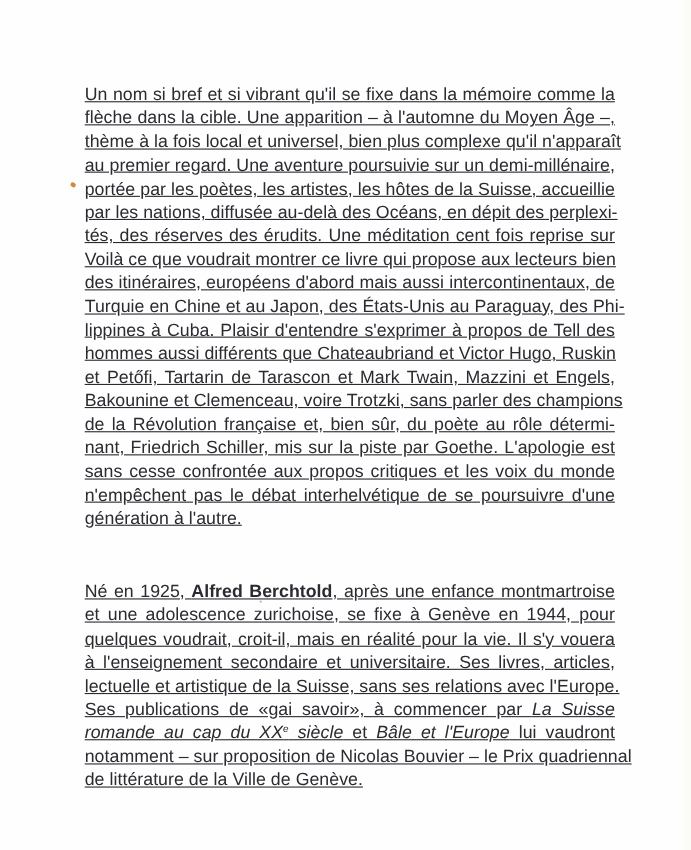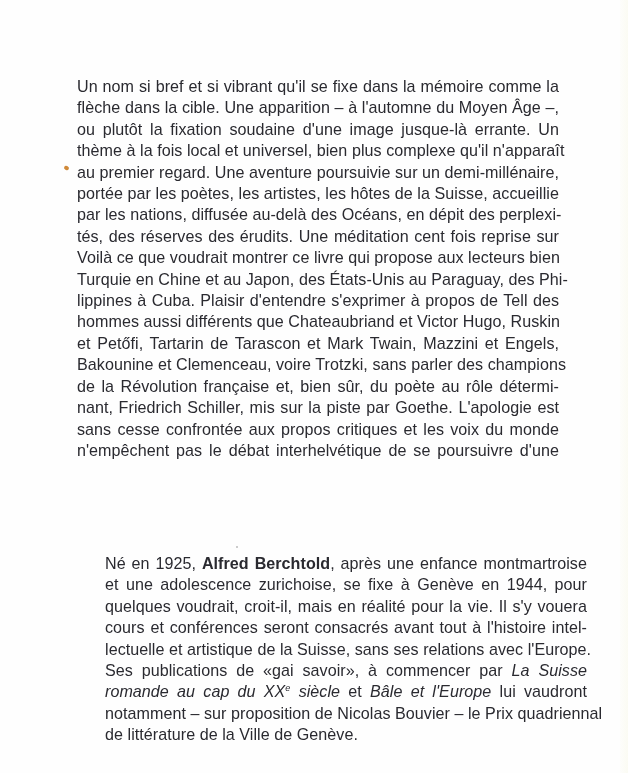--- a/index.html
+++ b/index.html
@@ -13,24 +13,24 @@
   .edge {
     position: absolute; top: 0; right: 0; width: 8px; height: 773px;
     background: linear-gradient(to right, #fdfdfb, #fbfbf3);
   }
   .block {
     position: absolute; left: 77px; width: 482px;
     font-size: 16.1px; line-height: 21.4px;
     text-align: justify;
     letter-spacing: 0.05px;
   }
-  .line { display: block; text-align: justify; text-align-last: justify; white-space: nowrap; }
+  .line { display: block; text-align: justify; text-align-last: justify; white-space: nowrap; text-decoration: underline; }
   .line.last { text-align-last: left; }
   #blurb { top: 76px; }
-  #bio { top: 553px; margin-left: 28px; }
+  #bio { top: 528px; }
   .bold { font-weight: bold; }
   .it { font-style: italic; }
   sup { font-size: 9px; vertical-align: 6px; line-height: 0; }
   .speck {
     position: absolute; left: 64px; top: 166px; width: 5px; height: 4px;
     background: #d08a3a; border-radius: 2px; transform: rotate(30deg);
   }
   .dot { position: absolute; width: 2px; height: 2px; background: #bbb; border-radius: 1px; }
   #isbn {
     position: absolute; left: 454px; top: 804px;
@@ -40,43 +40,44 @@
 </head>
 <body>
 
 <div class="edge"></div>
 <div class="speck"></div>
 <div class="dot" style="left:236px;top:546px;"></div>
 
 <div class="block" id="blurb">
     <span class="line">Un nom si bref et si vibrant qu'il se fixe dans la mémoire comme la</span>
     <span class="line">flèche dans la cible. Une apparition – à l'automne du Moyen Âge –,</span>
-    <span class="line">ou plutôt la fixation soudaine d'une image jusque-là errante. Un</span>
     <span class="line">thème à la fois local et universel, bien plus complexe qu'il n'apparaît</span>
     <span class="line">au premier regard. Une aventure poursuivie sur un demi-millénaire,</span>
     <span class="line">portée par les poètes, les artistes, les hôtes de la Suisse, accueillie</span>
     <span class="line">par les nations, diffusée au-delà des Océans, en dépit des perplexi-</span>
     <span class="line">tés, des réserves des érudits. Une méditation cent fois reprise sur</span>
     <span class="line">Voilà ce que voudrait montrer ce livre qui propose aux lecteurs bien</span>
+    <span class="line">des itinéraires, européens d'abord mais aussi intercontinentaux, de</span>
     <span class="line">Turquie en Chine et au Japon, des États-Unis au Paraguay, des Phi-</span>
     <span class="line">lippines à Cuba. Plaisir d'entendre s'exprimer à propos de Tell des</span>
     <span class="line">hommes aussi différents que Chateaubriand et Victor Hugo, Ruskin</span>
     <span class="line">et Petőfi, Tartarin de Tarascon et Mark Twain, Mazzini et Engels,</span>
     <span class="line">Bakounine et Clemenceau, voire Trotzki, sans parler des champions</span>
     <span class="line">de la Révolution française et, bien sûr, du poète au rôle détermi-</span>
     <span class="line">nant, Friedrich Schiller, mis sur la piste par Goethe. L'apologie est</span>
     <span class="line">sans cesse confrontée aux propos critiques et les voix du monde</span>
     <span class="line">n'empêchent pas le débat interhelvétique de se poursuivre d'une</span>
+    <span class="line last">génération à l'autre.</span>
   </div>
 
 <div class="block" id="bio">
   <span class="line"><span>Né en 1925, </span><span class="bold">Alfred Berchtold</span><span>, après une enfance montmartroise</span></span>
   <span class="line">et une adolescence zurichoise, se fixe à Genève en 1944, pour</span>
   <span class="line">quelques voudrait, croit-il, mais en réalité pour la vie. Il s'y vouera</span>
-  <span class="line">cours et conférences seront consacrés avant tout à l'histoire intel-</span>
+  <span class="line">à l'enseignement secondaire et universitaire. Ses livres, articles,</span>
   <span class="line">lectuelle et artistique de la Suisse, sans ses relations avec l'Europe.</span>
   <span class="line"><span>Ses publications de «gai savoir», à commencer par </span><span class="it">La Suisse</span></span>
   <span class="line"><span class="it"><span>romande au cap du XX</span><sup>e</sup><span> siècle</span></span><span> et </span><span class="it">Bâle et l'Europe</span><span> lui vaudront</span></span>
   <span class="line">notamment – sur proposition de Nicolas Bouvier – le Prix quadriennal</span>
   <span class="line last">de littérature de la Ville de Genève.</span>
 </div>
 
 <div id="isbn">ISBN 2-88182-510-2</div>
 
 </body></html>

